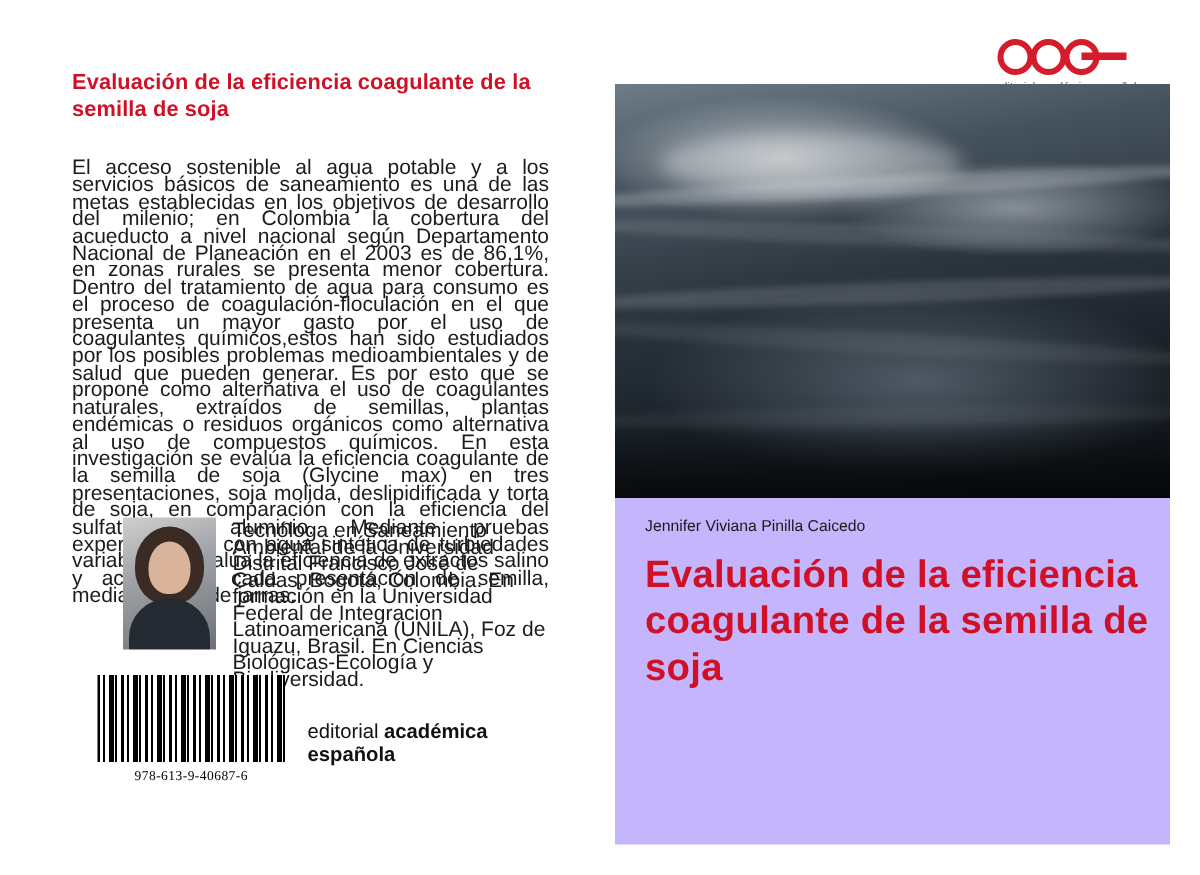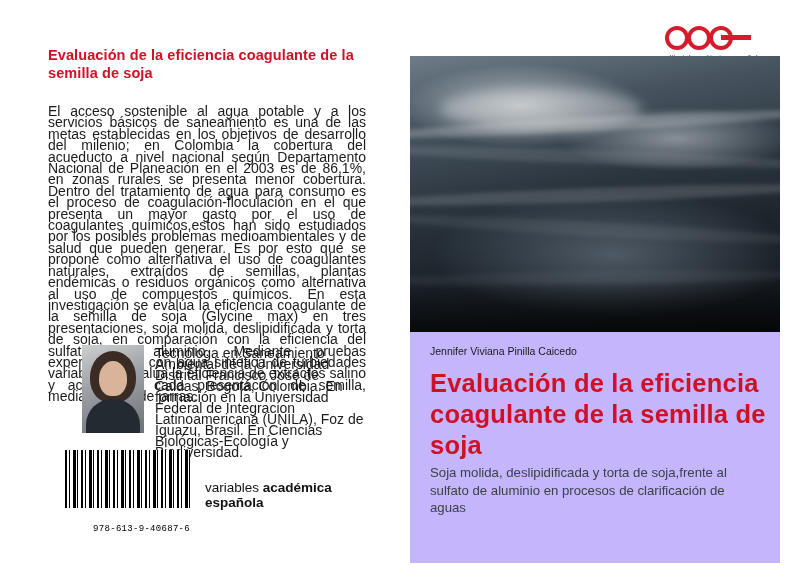--- a/index.html
+++ b/index.html
@@ -105,26 +105,26 @@
     width: 125px;
     height: 58px;
     background:
       repeating-linear-gradient(to right,
         #000 0px, #000 2px, #fff 2px, #fff 4px,
         #000 4px, #000 5px, #fff 5px, #fff 8px,
         #000 8px, #000 11px, #fff 11px, #fff 12px,
         #000 12px, #000 13px, #fff 13px, #fff 16px);
   }
   #barcode-number {
-    margin-top: 16px;
+    margin-top: 4px;
     font-size: 9px;
     letter-spacing: 0.3px;
-    text-align: right;
+    text-align: center;
     color: #000;
-    font-family: Liberation Mono, monospace;
+    font-family: Liberation Serif, serif;
   }
 
   
   #back-publisher {
     position: absolute;
     left: 185px;
     top: 460px;
     font-size: 13.5px;
     color: #111;
   }
@@ -288,21 +288,21 @@
     </div>
 
     <div id="author-bio">Tecnóloga en Saneamiento Ambiental de la Universidad Distrital Francisco José de Caldas, Bogotá, Colombia. En formación en la Universidad Federal de Integracion Latinoamericana (UNILA), Foz de Iguazu, Brasil. En Ciencias Biológicas-Ecología y Biodiversidad.</div>
 
     <div id="barcode-block">
       <div id="barcode-bars"></div>
       <div id="barcode-number">978-613-9-40687-6</div>
     </div>
 
     <div id="back-publisher">
-      <span>variables </span><span class="b-strong">académica española</span>
+      <span>editorial </span><span class="b-strong">académica española</span>
     </div>
   </div>
 
   <div id="spine"></div>
 
   <div id="front-cover">
     <div id="front-header">
       <div id="logo">
         <div class="mark">
           <div class="ring r1"></div>
@@ -320,16 +320,15 @@
       <div class="ripple rp1"></div>
       <div class="ripple rp2"></div>
       <div class="ripple rp3"></div>
       <div class="ripple rp4"></div>
       <div class="ripple rp5"></div>
       <div class="dark-bottom"></div>
     </div>
 
     <div id="front-author">Jennifer Viviana Pinilla Caicedo</div>
     <div id="front-title">Evaluación de la eficiencia coagulante de la semilla de soja</div>
-    <div id="front-subtitle">Soja molida, deslipidificada y torta de soja,frente al sulfato de aluminio en procesos de clarificación de aguas</div>
   </div>
 
 </div>
 
 </body></html>

